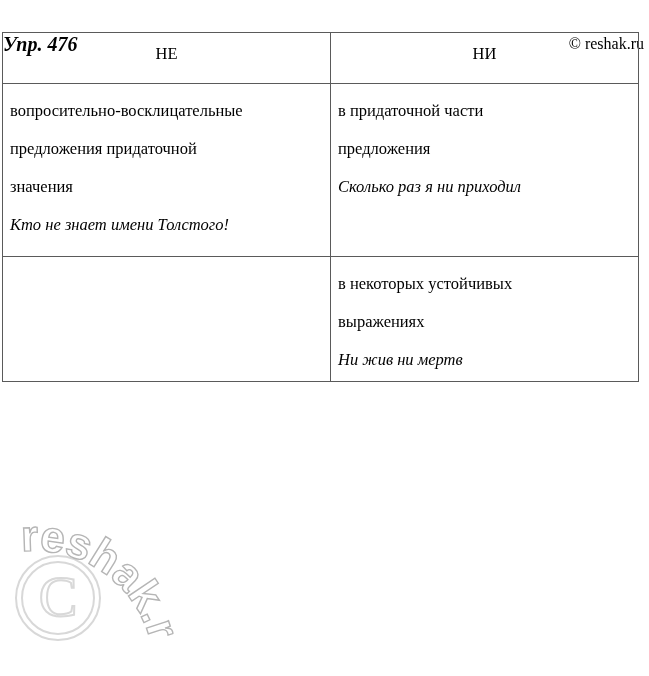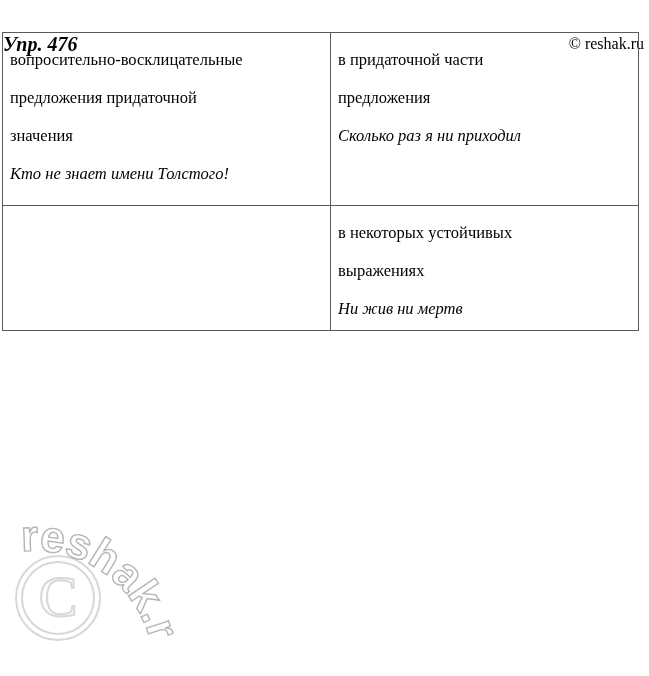--- a/index.html
+++ b/index.html
@@ -141,20 +141,28 @@
   </svg>
 </div>
 
 <table class="rules-table">
   <colgroup>
     <col class="col-left">
     <col class="col-right">
   </colgroup>
   <tbody>
 
+    <tr>
+      <td class="head-col">
+        <div class="cell-inner">НЕ</div>
+      </td>
+      <td class="head-col">
+        <div class="cell-inner">НИ</div>
+      </td>
+    </tr>
 
 
 
     <tr class="row-body-3">
       <td>
         <div class="cell-inner">
           <span class="line">вопросительно-восклицательные</span>
           <span class="line">предложения придаточной</span>
           <span class="line">значения</span>
           <span class="line italic">Кто не знает имени Толстого!</span>

